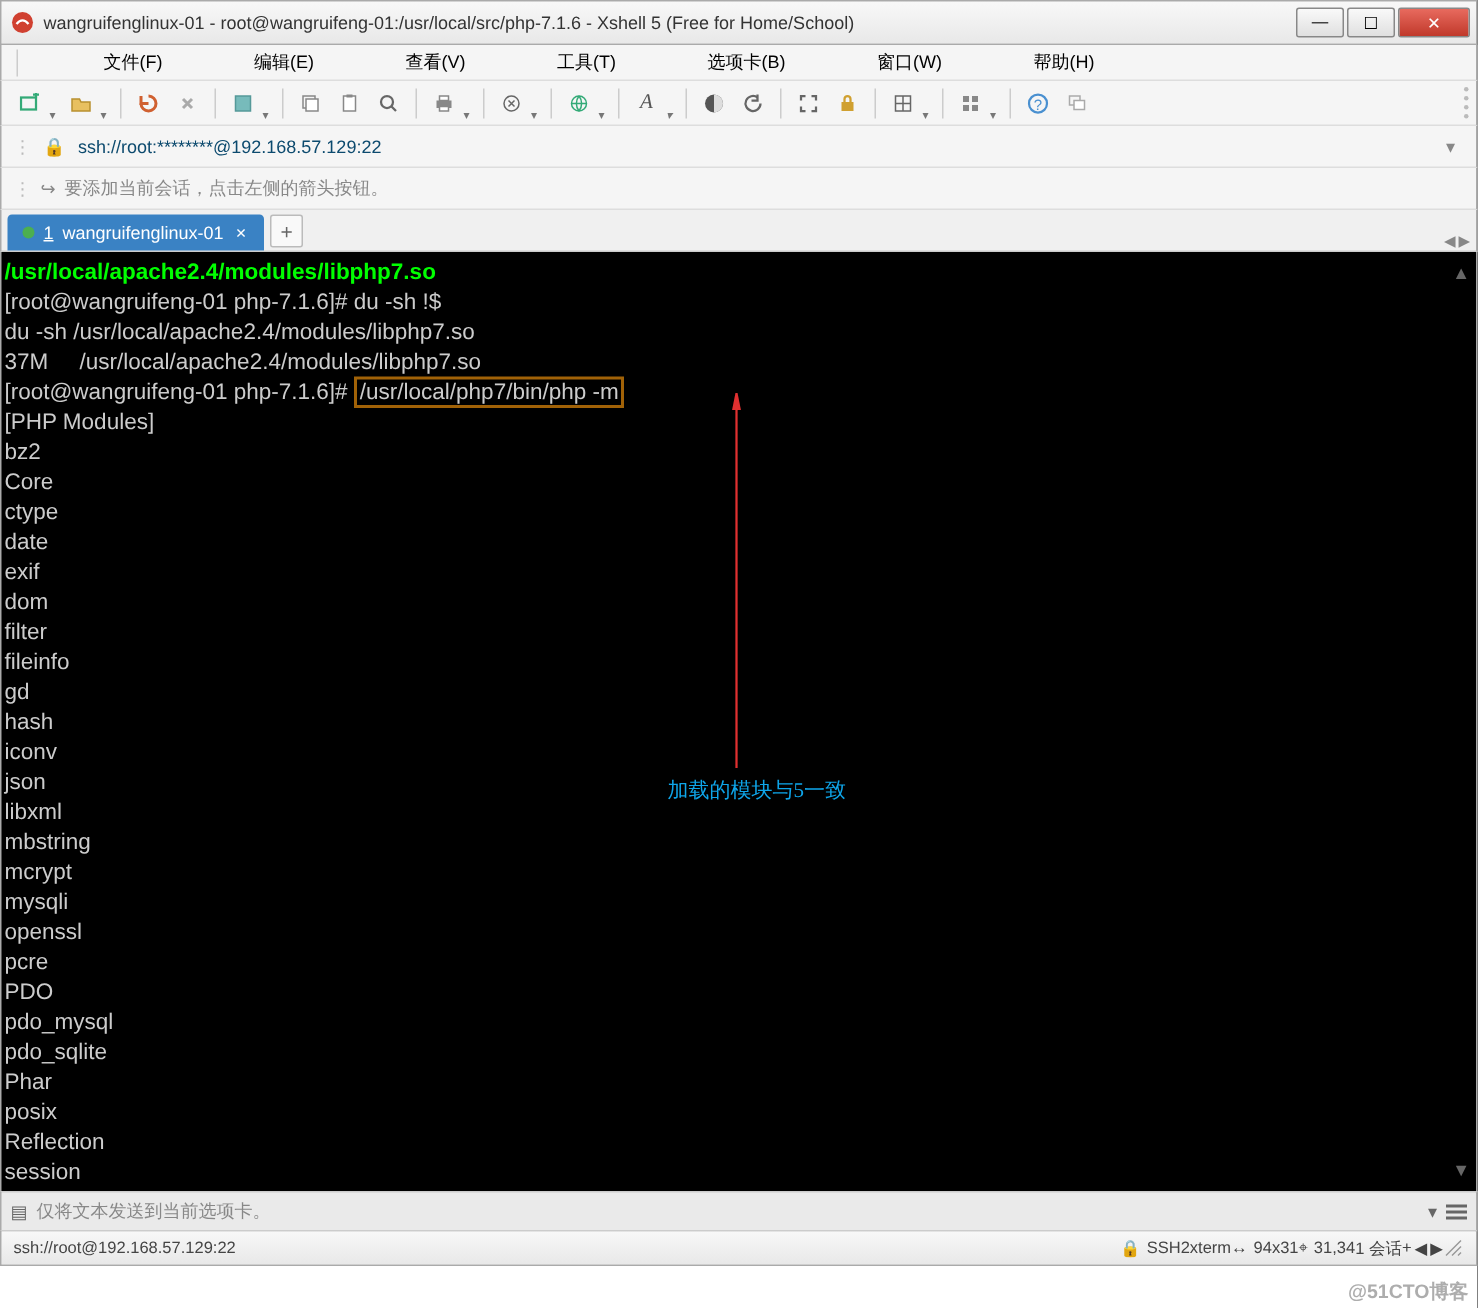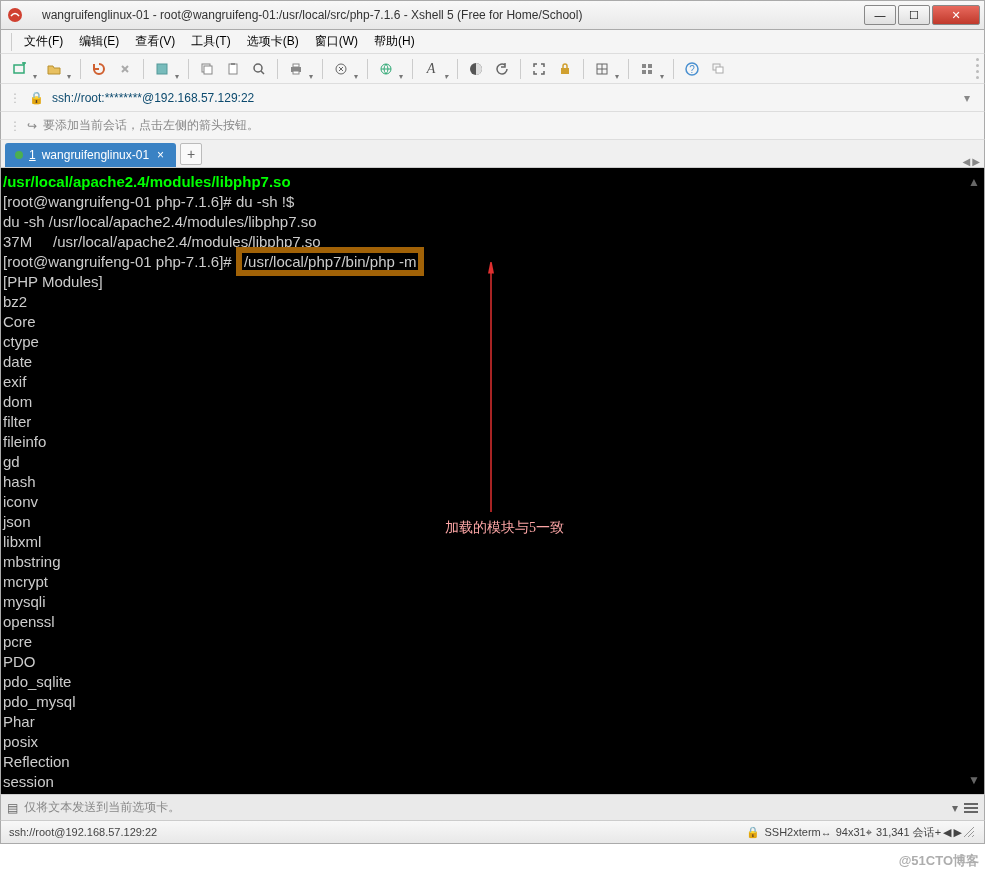--- a/index.html
+++ b/index.html
@@ -1,28 +1,28 @@
 <!DOCTYPE html>
 <html><head>
 <meta charset="utf-8">
 <style>
 * { margin: 0; padding: 0; box-sizing: border-box; font-family: "Microsoft YaHei", Tahoma, sans-serif; }
 body { background: #fff; width: 985px; height: 872px; overflow: hidden; position: relative; }
 
 
 .titlebar { height: 30px; background: linear-gradient(#f8f8f8, #e8e8e8); border: 1px solid #aaa; display: flex; align-items: center; padding: 0 4px 0 6px; font-size: 12px; }
 .titlebar .logo { width: 16px; height: 16px; margin-right: 6px; display:inline-flex; align-items:center; justify-content:center; }
-.titlebar .title { flex: 1; color: #333; margin-left: 13px; }
+.titlebar .title { flex: 1; color: #333; }
 .winbtn { width: 32px; height: 20px; border: 1px solid #888; margin-left: 2px; display: inline-flex; align-items: center; justify-content: center; background: linear-gradient(#f9f9f9,#e0e0e0); font-size: 11px; cursor: pointer; border-radius:2px; }
 .winbtn.max { background: linear-gradient(#f9f9f9,#e0e0e0); }
 .winbtn.close { background: linear-gradient(#e86a5e,#c0392b); color:#fff; width: 48px; }
 
 
 .menubar { height: 24px; background: #f5f5f5; border-bottom: 1px solid #ddd; border-left:1px solid #aaa; border-right:1px solid #aaa; display: flex; align-items: center; padding: 0 8px; font-size: 12px; gap:4px; }
-.menubar .mitem { padding: 2px 6px; cursor: pointer; }
+.menubar .mitem { padding: 2px 6px; cursor: pointer; margin-left: 45px; }
 .menubar .sep-v { width:1px; height:18px; background:#ccc; margin:0 2px; }
 
 
 .toolbar { height: 30px; background: #f5f5f5; border-bottom: 1px solid #ddd; border-left:1px solid #aaa; border-right:1px solid #aaa; display: flex; align-items: center; padding: 0 8px; gap:4px; position: relative; }
 .tbtn { width: 22px; height: 22px; display:inline-flex; align-items:center; justify-content:center; cursor:pointer; border-radius:2px; color:#555; position:relative; }
 .tbtn.dd::after { content:"▾"; font-size:8px; position:absolute; right:-6px; bottom:-1px; color:#777; }
 .tbtn.dd { margin-right:8px; }
 .vsep { width:1px; height:20px; background:#ccc; margin:0 3px; }
 .drag-dots { position:absolute; right:4px; top:2px; bottom:2px; width:6px; display:flex; flex-direction:column; justify-content:space-around; align-items:center; }
 .drag-dots span { width:3px; height:3px; background:#bbb; border-radius:50%; }
@@ -40,22 +40,22 @@
 .tab { height: 24px; padding: 0 10px; background: #3a82c4; color:#fff; display:flex; align-items:center; font-size:12px; border-top-left-radius:3px; border-top-right-radius:3px; gap:6px; cursor:pointer; }
 .tab .dot { width:8px; height:8px; background:#4caf50; border-radius:50%; }
 .tab .close { cursor:pointer; padding:0 2px; }
 .tab-add { width:22px; height:22px; border:1px solid #bbb; background:#f9f9f9; margin-left:4px; display:flex; align-items:center; justify-content:center; cursor:pointer; font-size:14px; color:#666; border-radius:2px; margin-bottom:2px; }
 .tab-nav { margin-left:auto; display:flex; align-items:center; gap:2px; color:#888; font-size:10px; }
 
 
 .terminal { background: #000; font-family: "Consolas", "Courier New", monospace; font-size: 15px; line-height: 20px; padding: 4px 2px; height: 626px; border-left:1px solid #aaa; border-right:1px solid #aaa; position: relative; overflow:hidden; }
 .tline { white-space: pre; color: #cccccc; }
 .green { color: #00ff00; font-weight: bold; }
-.highlight-box { border: 6px solid #a16207; padding: 0 2px; }
-.annotation { position:absolute; left: 444px; top: 350px; color:#fca5a5; font-size:14px; font-family:"Microsoft YaHei"; }
+.highlight-box { border: 2px solid #a16207; padding: 0 2px; }
+.annotation { position:absolute; left: 444px; top: 350px; color:#0ea5e9; font-size:14px; font-family:"Microsoft YaHei"; }
 svg.arrow { position:absolute; top: 94px; left: 470px; pointer-events:none; }
 .scroll-arrow { position:absolute; right:4px; color:#666; font-size:12px; }
 
 
 .bottominput { height: 26px; background:#eaeaea; border-top:1px solid #ccc; border-left:1px solid #aaa; border-right:1px solid #aaa; display:flex; align-items:center; padding:0 6px; font-size:12px; color:#888; gap:6px; }
 .bottominput .ctrl { margin-left:auto; display:flex; gap:6px; align-items:center; }
 .hamb { display:flex; flex-direction:column; gap:2px; cursor:pointer; }
 .hamb span { width:14px; height:2px; background:#666; }
 
 
@@ -273,22 +273,22 @@
       <div class="tline">hash</div>
       <div class="tline">iconv</div>
       <div class="tline">json</div>
       <div class="tline">libxml</div>
       <div class="tline">mbstring</div>
       <div class="tline">mcrypt</div>
       <div class="tline">mysqli</div>
       <div class="tline">openssl</div>
       <div class="tline">pcre</div>
       <div class="tline">PDO</div>
+      <div class="tline">pdo_mysql</div>
       <div class="tline">pdo_sqlite</div>
-      <div class="tline">pdo_mysql</div>
       <div class="tline">Phar</div>
       <div class="tline">posix</div>
       <div class="tline">Reflection</div>
       <div class="tline">session</div>
     </div>
 
   <svg class="arrow" width="60" height="260">
     <defs>
         <marker id="ah" markerWidth="10" markerHeight="10" refX="5" refY="2" orient="auto">
           <path d="M0,0 L10,2 L0,4 z" fill="#e03030"></path>

